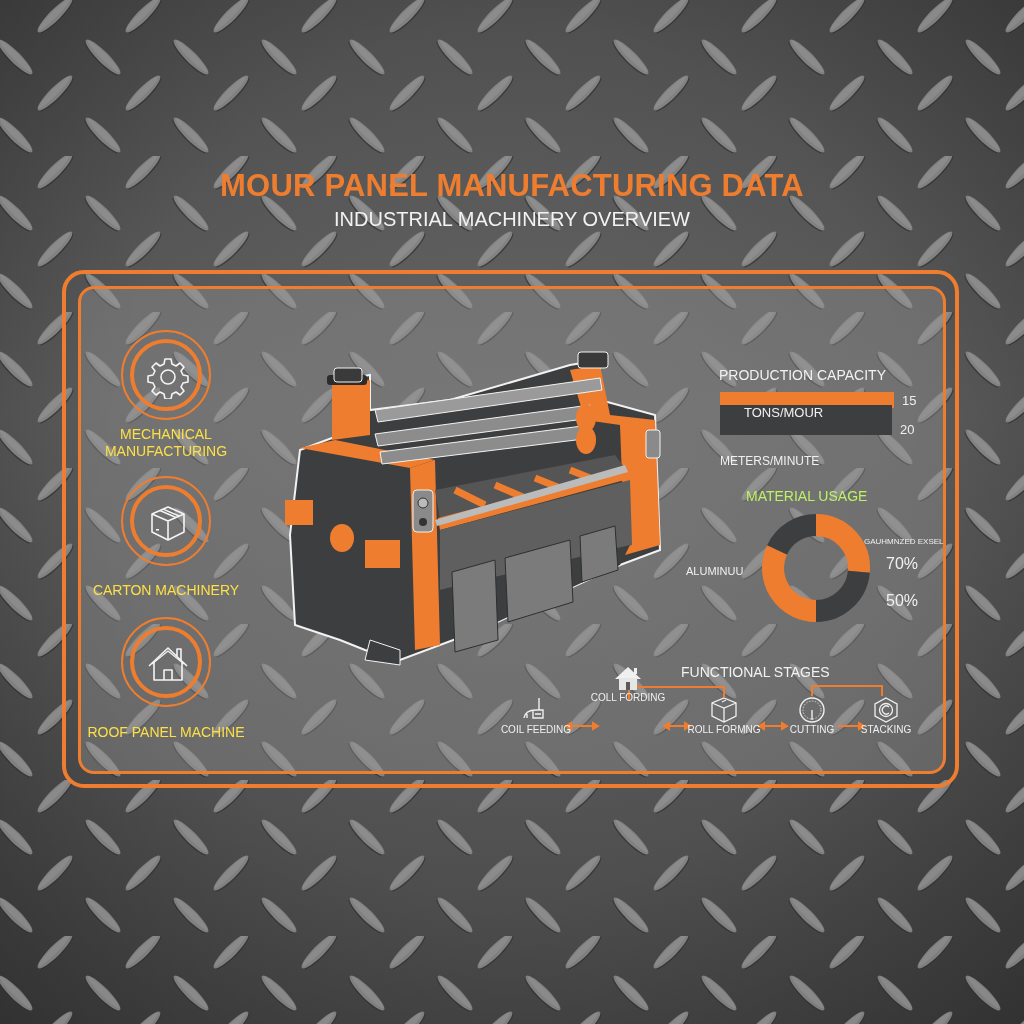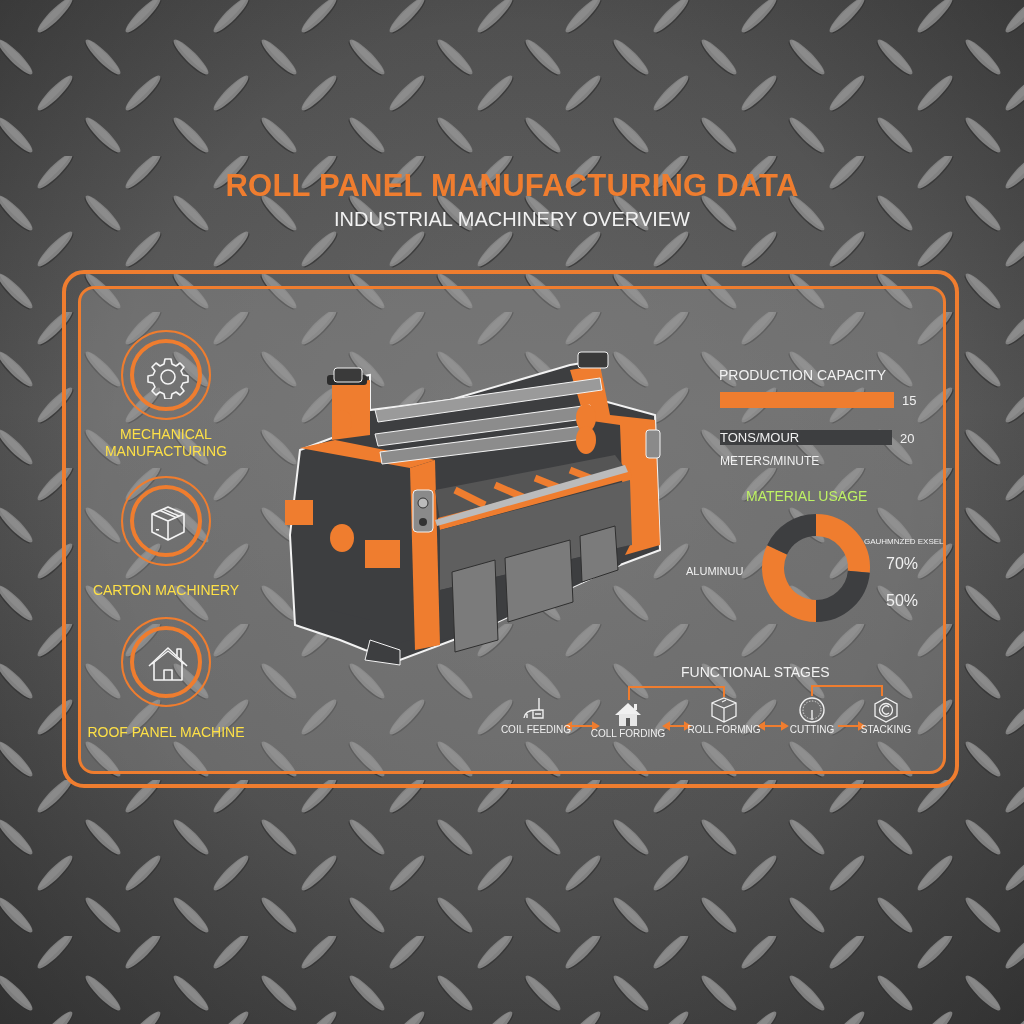--- a/index.html
+++ b/index.html
@@ -21,22 +21,22 @@
          background:rgba(150,150,150,0.38);}
   .cat-circle{position:absolute;width:90px;height:90px;border-radius:50%;
          border:2px solid #ef7d2f;box-sizing:border-box;}
   .cat-circle .ring{position:absolute;left:7px;top:7px;width:72px;height:72px;
          border-radius:50%;border:4px solid #ef7d2f;box-sizing:border-box;}
   .cat-circle svg{position:absolute;left:23px;top:23px;width:44px;height:44px;}
   .cat-label{position:absolute;color:#fde047;font-size:14px;line-height:17px;text-align:center;width:220px;}
   .machine{position:absolute;left:270px;top:340px;width:420px;height:360px;}
   .pc-title{position:absolute;left:719px;top:367px;color:#f2f2f2;font-size:14px;}
   .bar1{position:absolute;left:720px;top:392px;width:174px;height:16px;background:#ef7d2f;}
-  .bar2{position:absolute;left:720px;top:430px;width:172px;height:15px;background:#3d3e40;
-        color:#f0f0f0;font-size:13px;line-height:15px;padding-left:0;box-sizing:border-box;}
+  .bar2{position:absolute;left:720px;top:405px;width:172px;height:30px;background:#3d3e40;
+        color:#f0f0f0;font-size:13px;line-height:15px;padding-left:24px;box-sizing:border-box;}
   .val{position:absolute;color:#f0f0f0;font-size:13px;}
   .units2{position:absolute;left:720px;top:454px;color:#f0f0f0;font-size:12px;}
   .mu-title{position:absolute;left:746px;top:488px;color:#bef264;font-size:14px;}
   .donut{position:absolute;left:760px;top:512px;width:112px;height:112px;}
   .lbl-alu{position:absolute;left:686px;top:565px;color:#f0f0f0;font-size:11px;}
   .lbl-gal{position:absolute;left:864px;top:537px;color:#f0f0f0;font-size:8px;}
   .pct{position:absolute;color:#f0f0f0;font-size:16px;}
   .fs-title{position:absolute;left:681px;top:664px;color:#f2f2f2;font-size:14px;}
   .stage{position:absolute;text-align:center;}
   .stage svg{display:block;margin:0 auto;}
@@ -79,21 +79,21 @@
         <g transform="translate(103,135) rotate(45)">
           <ellipse cx="0" cy="1.5" rx="24" ry="5.5" fill="#2f2f2f" opacity="0.8"></ellipse>
           <ellipse cx="0" cy="0" rx="24" ry="5.5" fill="#8a8a8a"></ellipse>
         </g>
       </pattern>
     </defs>
     <rect width="1024" height="1024" fill="url(#dp)" opacity="0.85"></rect>
   </svg>
 </div>
 
-<div class="title">ROLL PANEL MANUFACTURING DATA</div>
+<div class="title">MOUR PANEL MANUFACTURING DATA</div>
 <div class="subtitle">INDUSTRIAL MACHINERY OVERVIEW</div>
 
 <div class="frame-outer"></div>
 <div class="frame-inner"></div>
 
 <div>
   <div class="cat-circle" style="left:121px;top:330px;">
     <div class="ring"></div>
     <svg viewBox="0 0 44 44">
       <path d="M19 4h6l1 5 4 2 4-3 4 4-3 4 2 4 5 1v6l-5 1-2 4 3 4-4 4-4-3-4 2-1 5h-6l-1-5-4-2-4 3-4-4 3-4-2-4-5-1v-6l5-1 2-4-3-4 4-4 4 3 4-2z" fill="none" stroke="#f4f4f4" stroke-width="1.6" stroke-linejoin="round"></path>
@@ -171,21 +171,21 @@
   <ellipse cx="72" cy="82" rx="10" ry="12" fill="#ef7d2f"></ellipse>
 
   <path d="M100 300 L130 310 L130 325 L95 320 Z" fill="#3d3e40" stroke="#f2f2f2" stroke-width="1"></path>
 </svg>
 
 <div>
   <div class="pc-title">PRODUCTION CAPACITY</div>
   <div class="bar1"></div>
   <div class="val" style="left:902px;top:393px;">15</div>
   <div class="bar2"><span>TONS/MOUR</span></div>
-  <div class="val" style="left:900px;top:431px;">20</div>
+  <div class="val" style="left:900px;top:422px;">20</div>
   <div class="units2">METERS/MINUTE</div>
 </div>
 
 <div>
   <div class="mu-title">MATERIAL USAGE</div>
   <svg class="donut" viewBox="0 0 112 112">
     <g transform="translate(56,56)">
 
       <path d="M0 -43 A43 43 0 0 1 42.84 3.75" fill="none" stroke="#ef7d2f" stroke-width="22"></path>
       <path d="M42.84 3.75 A43 43 0 0 1 0 43" fill="none" stroke="#3d3e40" stroke-width="22"></path>
@@ -215,21 +215,21 @@
         <path d="M864 726 l-5 -3 v6 z" fill="#ef7d2f"></path>
     </g>
   </svg>
 
   <div class="stage" style="left:496px;top:696px;width:80px;">
     <svg width="30" height="28" viewBox="0 0 30 28">
       <path d="M18 2 V14 M15 14 H22 V22 H12 V14 M3 22 C4 16 8 14 15 14 M6 22 V18 M14 18 H20" fill="none" stroke="#f0f0f0" stroke-width="1.4"></path>
     </svg>
     <div class="stage-label">COIL FEEDING</div>
   </div>
-  <div class="stage" style="left:588px;top:700px;width:80px;">
+  <div class="stage" style="left:588px;top:664px;width:80px;">
     <svg width="30" height="28" viewBox="0 0 30 28">
       <path d="M2 15 L15 3 L28 15 Z" fill="#f0f0f0"></path>
       <rect x="6" y="14" width="18" height="12" fill="#e6e6e6"></rect>
       <rect x="13" y="18" width="4" height="8" fill="#5a5a5a"></rect>
       <rect x="21" y="4" width="3" height="6" fill="#f0f0f0"></rect>
     </svg>
     <div class="stage-label">COLL FORDING</div>
   </div>
   <div class="stage" style="left:684px;top:696px;width:80px;">
     <svg width="30" height="28" viewBox="0 0 30 28">

